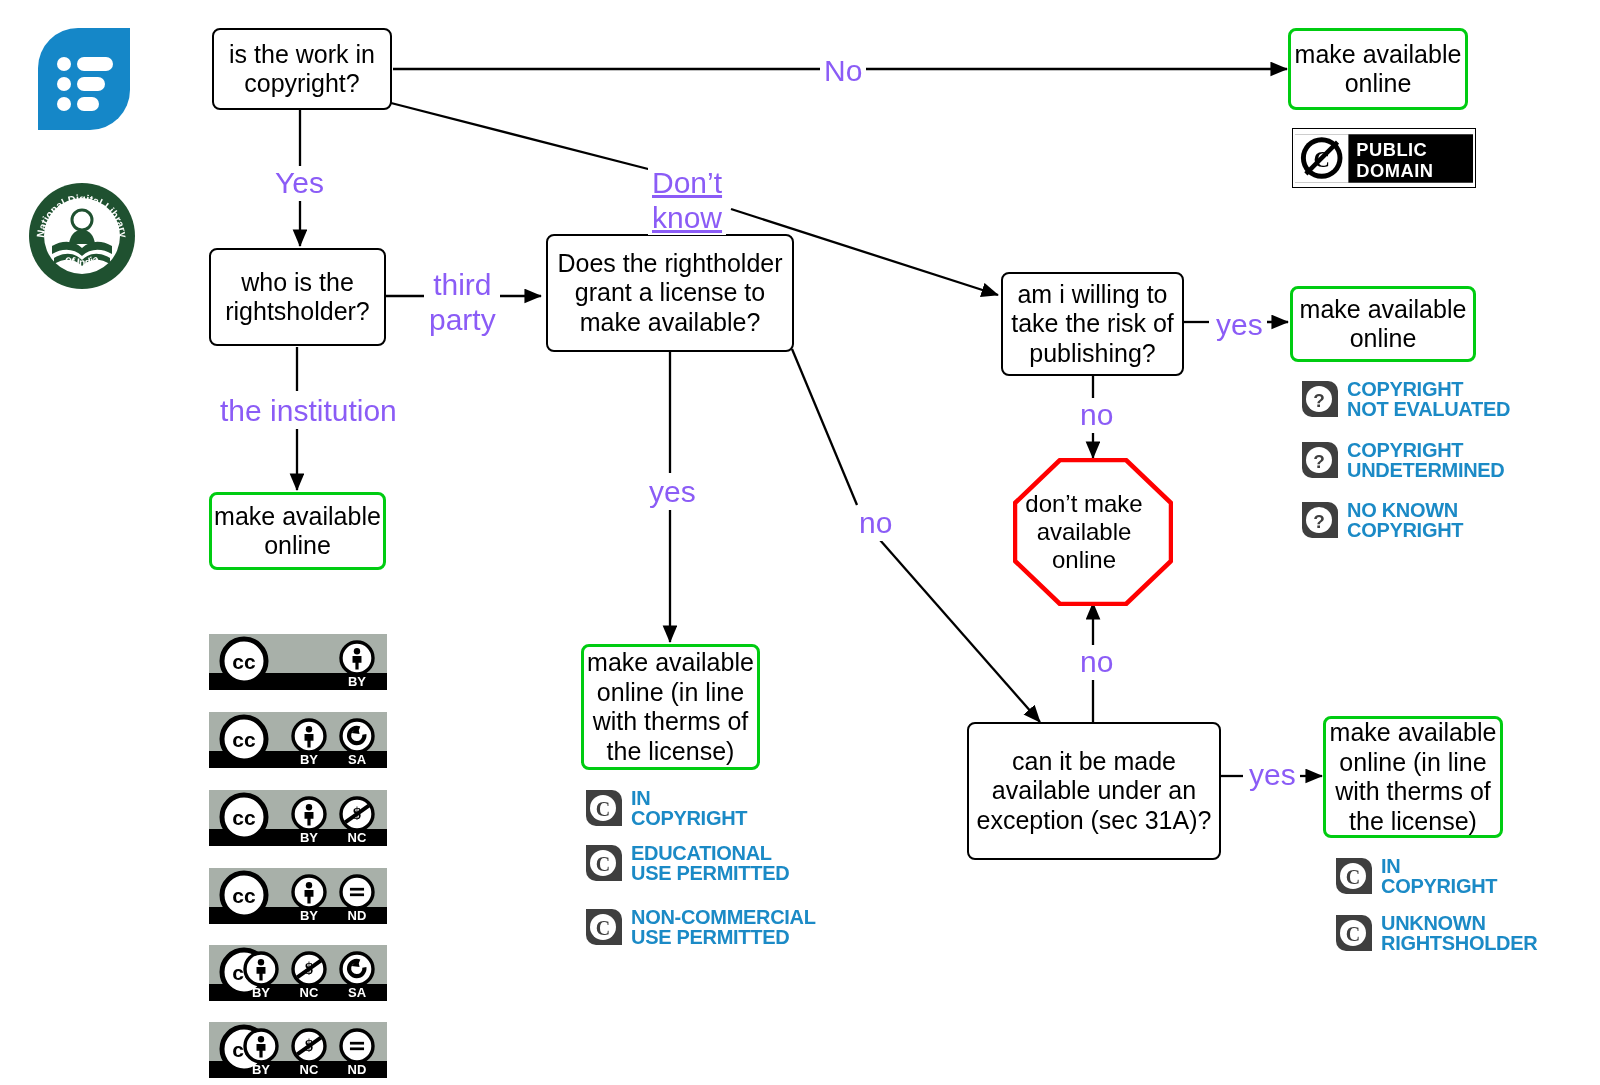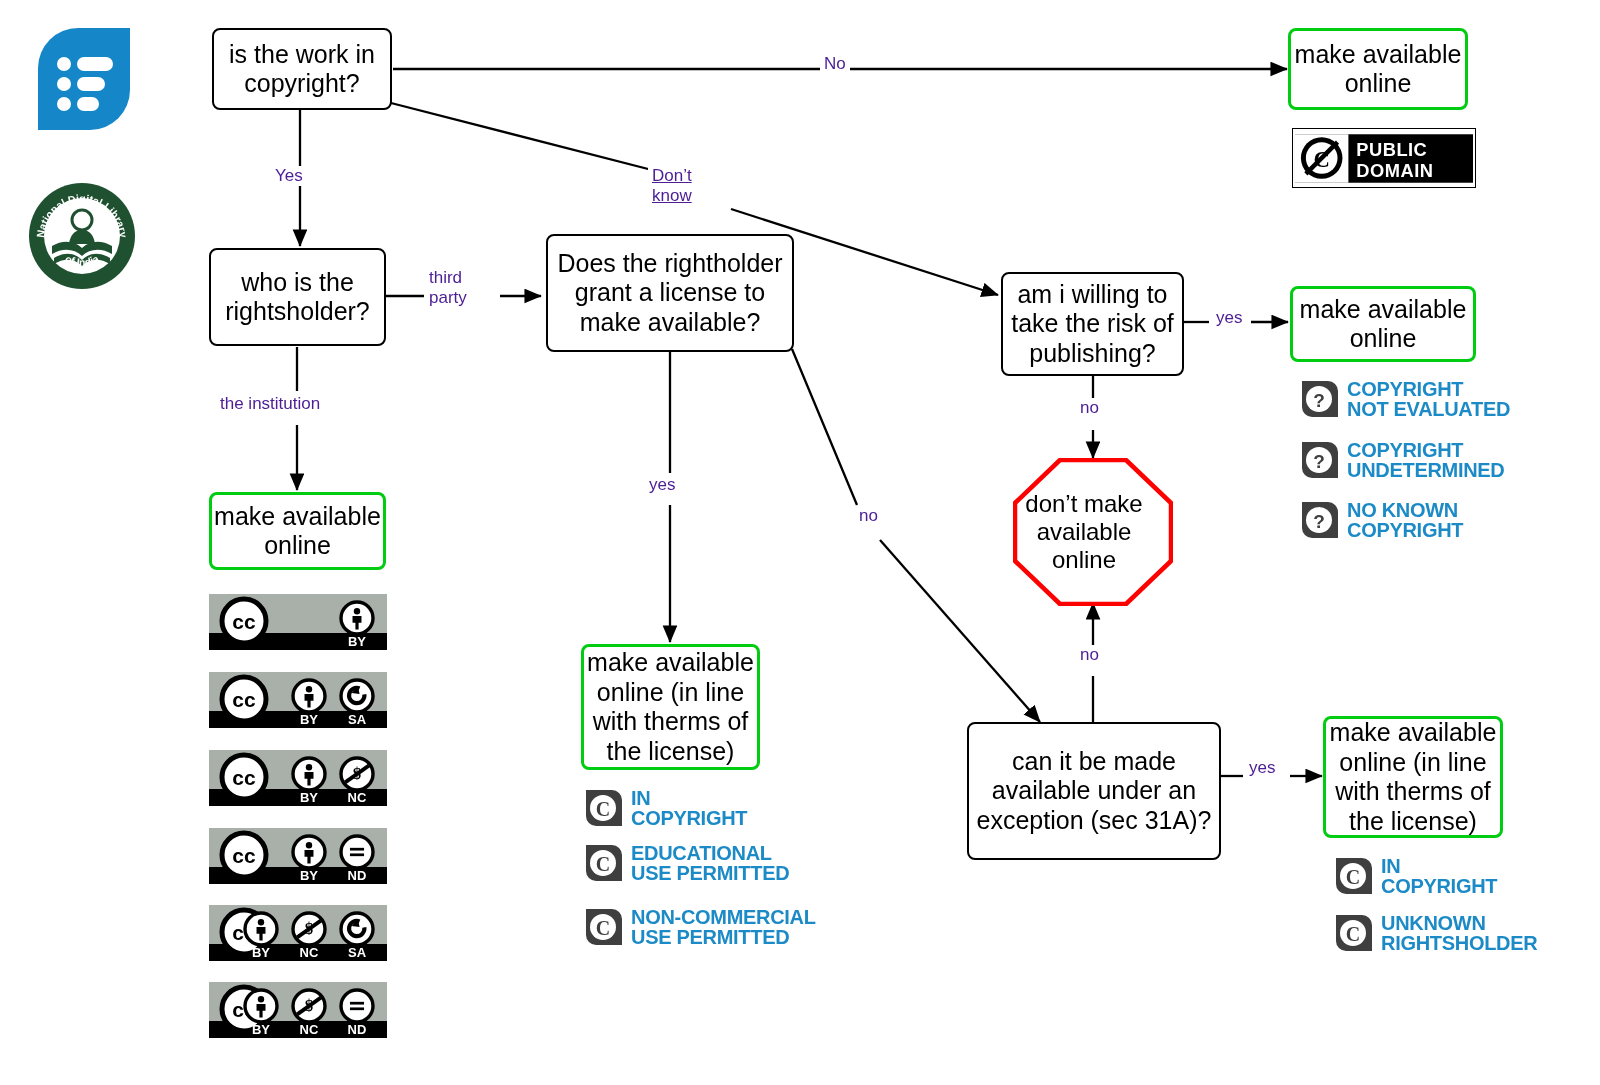--- a/index.html
+++ b/index.html
@@ -10,30 +10,30 @@
   .node{position:absolute;box-sizing:border-box;display:flex;align-items:center;
         justify-content:center;text-align:center;background:#fff;color:#000;
         border:2.5px solid #000;border-radius:8px;line-height:1.18;}
   .node.q{font-size:25px;}
   .node.green{border-color:#00cc11;border-width:3.5px;font-size:25px;}
 
   .stopwrap{position:absolute;display:flex;align-items:center;justify-content:center;}
   .stopwrap svg{position:absolute;left:0;top:0;}
   .stoptext{position:relative;z-index:2;font-size:24px;text-align:center;line-height:1.18;color:#000;}
 
-  .elabel{position:absolute;font-size:17px;color:#4c1d95;background:#fff;
-          line-height:1.15;padding:0 4px;white-space:pre-line;}
+  .elabel{position:absolute;font-size:30px;color:#8b5cf6;background:#fff;
+          text-align:center;line-height:1.15;padding:0 4px;white-space:pre-line;}
 
   
   .leaf-logo{position:absolute;}
   
   .ndli-logo{position:absolute;}
 
   
-  .ccbadge{position:absolute;background:#a8b0a9;border:0;box-sizing:border-box;}
+  .ccbadge{position:absolute;background:#a8b0a9;border:0;box-sizing:border-box;margin-top:40px;}
 
   
   .rsbadge{position:absolute;display:flex;align-items:center;gap:9px;}
   .rsbadge .rsicon{position:relative;width:36px;height:36px;flex:0 0 36px;}
   .rsbadge .rstext{color:#1b8ac6;font-weight:bold;font-size:20px;line-height:1.02;
                    letter-spacing:-.3px;white-space:pre-line;text-transform:uppercase;}
 
   
   .pdbadge{position:absolute;background:#fff;border:1.5px solid #000;
            display:flex;align-items:center;box-sizing:border-box;}

